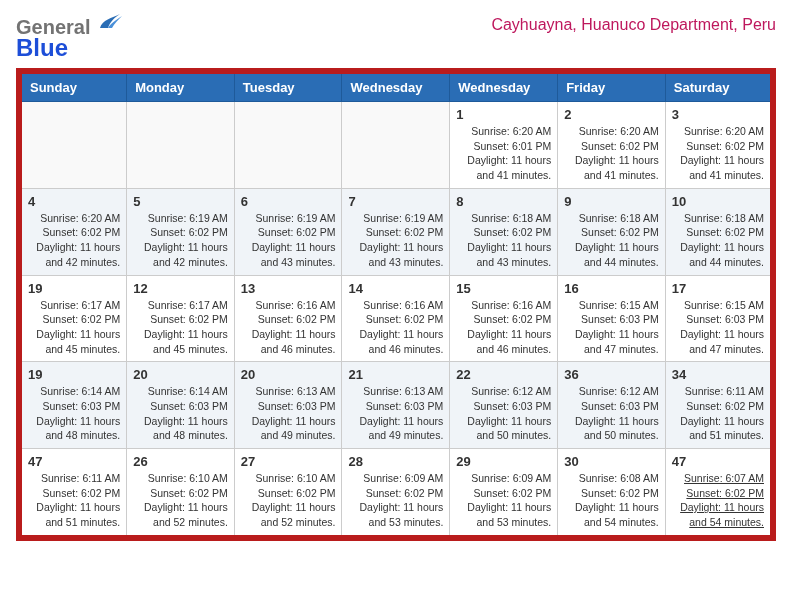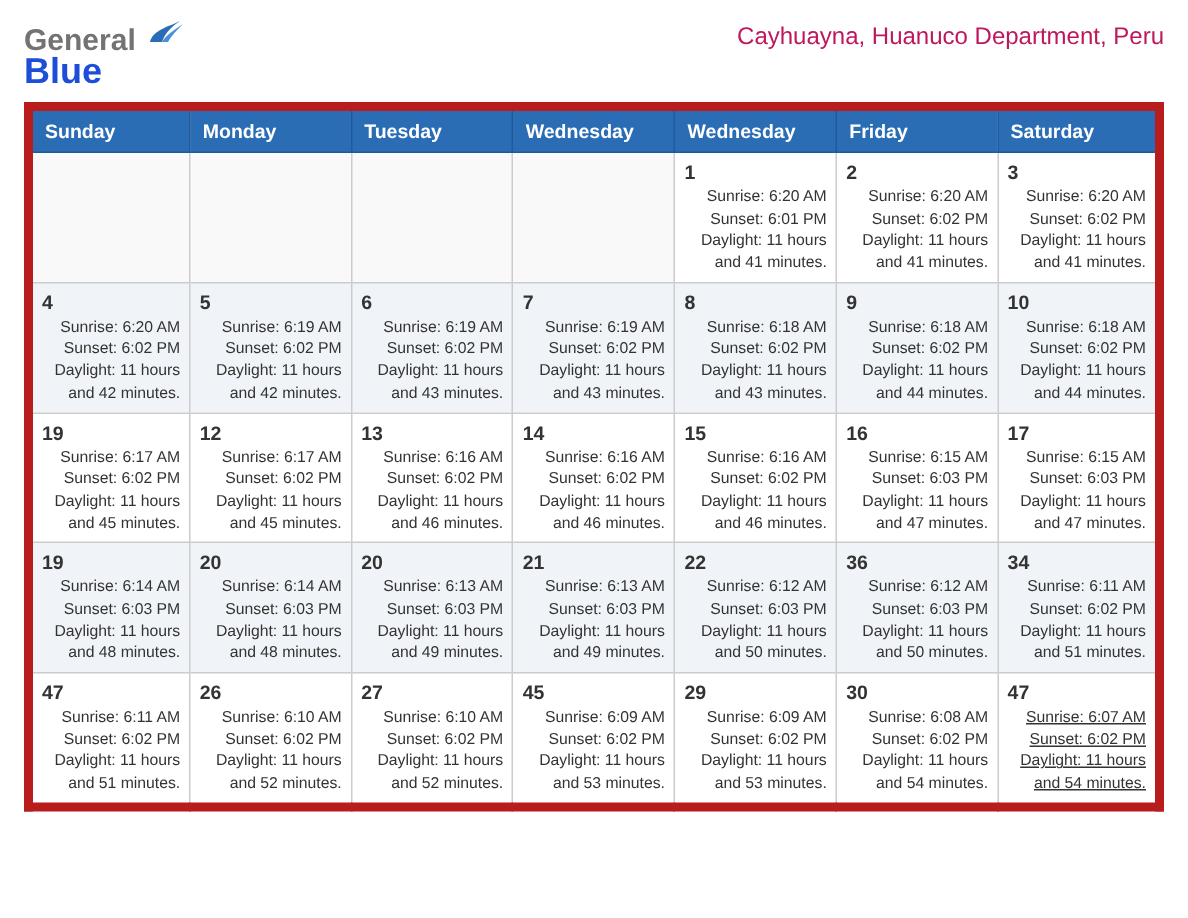--- a/index.html
+++ b/index.html
@@ -284,21 +284,21 @@
 Sunset: 6:02 PM
 Daylight: 11 hours and 52 minutes.</div>
         </td>
         <td>
           <span class="day-num">27</span>
           <div class="day-info" style="white-space: pre-line;">Sunrise: 6:10 AM
 Sunset: 6:02 PM
 Daylight: 11 hours and 52 minutes.</div>
         </td>
         <td>
-          <span class="day-num">45</span>
+          <span class="day-num">28</span>
           <div class="day-info" style="white-space: pre-line;">Sunrise: 6:09 AM
 Sunset: 6:02 PM
 Daylight: 11 hours and 53 minutes.</div>
         </td>
         <td>
           <span class="day-num">29</span>
           <div class="day-info" style="white-space: pre-line;">Sunrise: 6:09 AM
 Sunset: 6:02 PM
 Daylight: 11 hours and 53 minutes.</div>
         </td>

